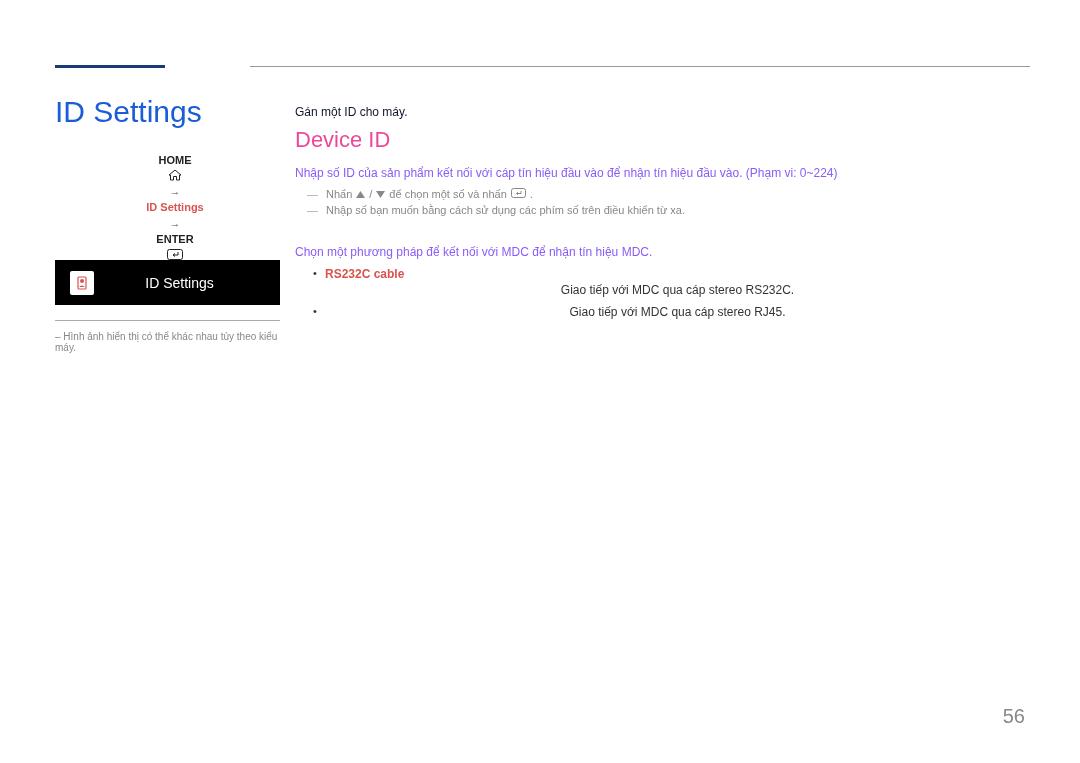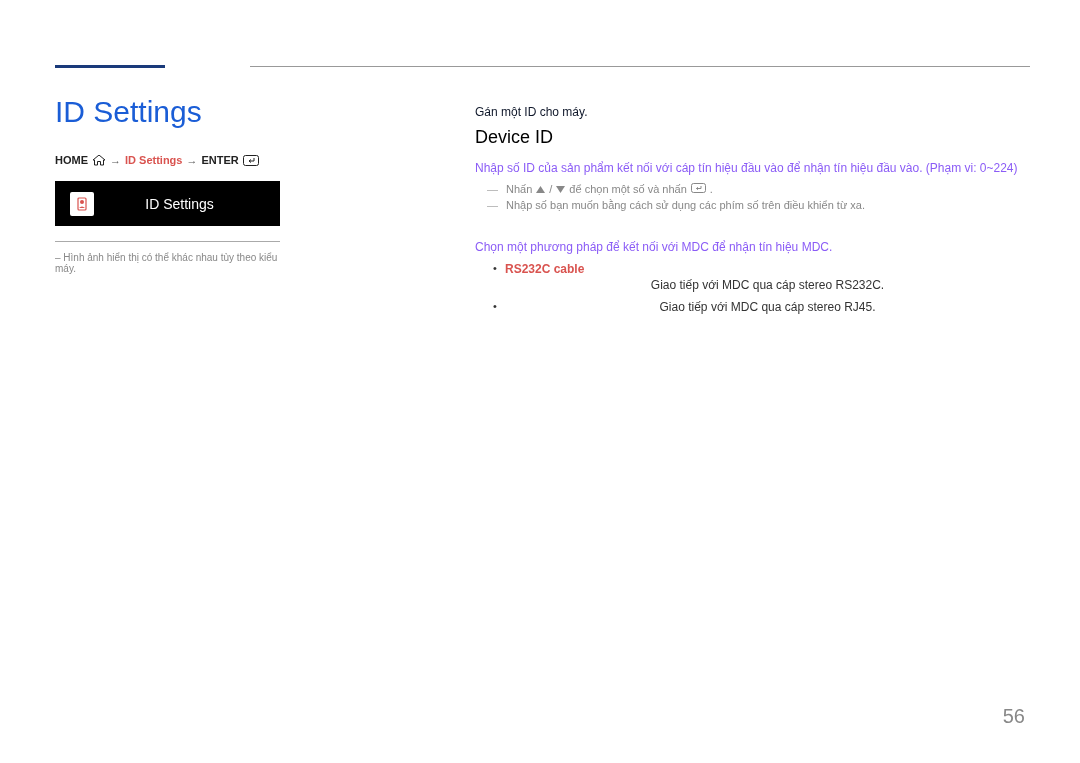--- a/index.html
+++ b/index.html
@@ -26,41 +26,40 @@
   .top-border-line {
     position: absolute;
     top: 66px;
     left: 250px;
     right: 50px;
     height: 1px;
     background: #999;
   }
   .page-container {
     display: flex;
-    gap: 180px;
     padding-top: 30px;
   }
   .left-column {
     width: 240px;
     flex-shrink: 0;
   }
   .heading-main {
     font-size: 30px;
     font-weight: 400;
     color: #1a5dd6;
     margin-bottom: 25px;
   }
   .breadcrumb {
     font-size: 11px;
     font-weight: bold;
     color: #222;
     display: flex;
     align-items: center;
     gap: 4px;
-    margin-bottom: 15px;
+    flex-direction: column;
   }
   .breadcrumb .home-icon, .breadcrumb .enter-icon {
     display: inline-flex;
   }
   .breadcrumb .arrow {
     font-weight: normal;
     color: #555;
   }
   .breadcrumb .accent {
     color: #d9534f;
@@ -106,23 +105,23 @@
   .right-column {
     flex: 1;
     padding-top: 10px;
   }
   .intro-text {
     font-size: 12px;
     color: #0f172a;
     margin-bottom: 8px;
   }
   .section-heading {
-    font-size: 18px;
+    font-size: 22px;
     font-weight: 400;
-    color: #000000;
+    color: #ec4899;
     margin-bottom: 12px;
   }
   .body-text {
     font-size: 12px;
     color: #8b5cf6;
     margin-bottom: 6px;
     line-height: 1.4;
   }
   .dash-item {
     font-size: 11px;

